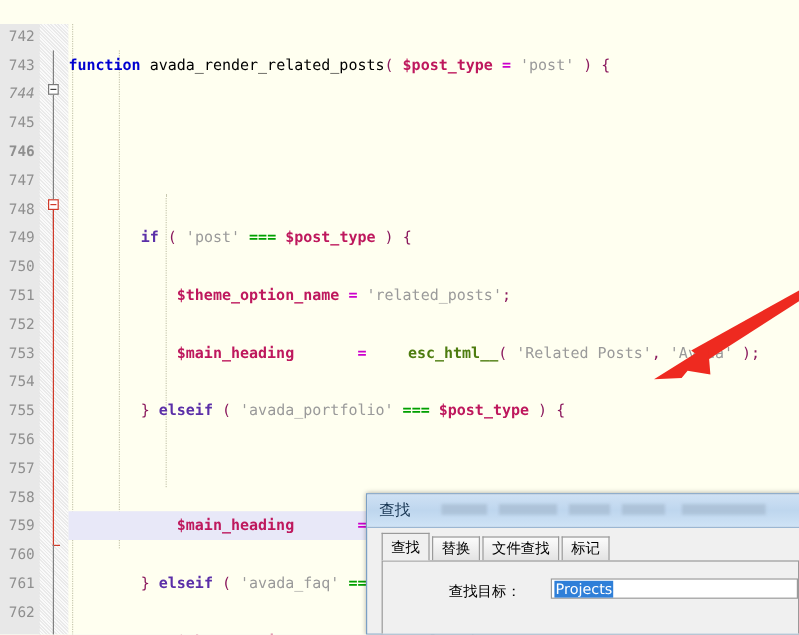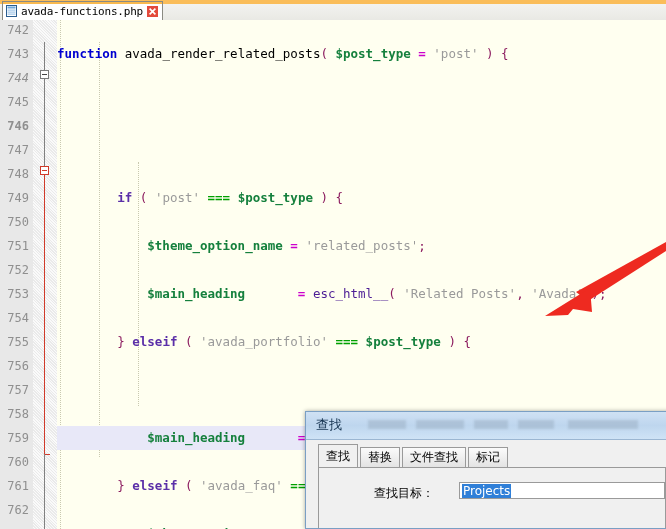--- a/index.html
+++ b/index.html
@@ -55,27 +55,27 @@
   .foldbox{position:absolute;width:9px;height:9px;box-sizing:border-box;
      background:#fff;border:1px solid #7a7a7a;}
   .foldbox.red{border-color:#d03a2a;}
   .foldbox i{position:absolute;left:1px;top:3px;width:5px;height:1px;background:#444;display:block;}
   .foldbox.red i{background:#d03a2a;}
 
   
   .kw{color:#0000d0;font-weight:bold;}
   .kw2{color:#5b2fa8;font-weight:bold;}
   .fn{color:#000;}
-  .var{color:#15803d;font-weight:bold;}
+  .var{color:#be185d;font-weight:bold;}
   .str{color:#9a9a9a;}
   .op{color:#cc00cc;font-weight:bold;}
   .opg{color:#00a000;font-weight:bold;}
   .pnc{color:#8b1a5e;}
   .com{color:#1f8a3e;}
-  .esc{color:#4c1d95;font-weight:normal;}
+  .esc{color:#4d7c0f;font-weight:bold;margin-left:27px;}
   .hl{background:#5ae35a;color:#7a7a7a;}
 
   
   .arrow{position:absolute;left:0;top:0;pointer-events:none;}
 
   
   .dlg{position:absolute;left:305px;top:411px;width:377px;height:118px;
      background:#f0f0f0;border:1px solid #7a9fc4;box-sizing:border-box;
      box-shadow:0 0 4px rgba(0,0,0,.35);overflow:hidden;}
   .dlg-title{position:absolute;left:0;top:0;width:100%;height:27px;
@@ -107,41 +107,20 @@
      background:#fff;border:1px solid #9a9a9a;box-sizing:border-box;}
   .fld-input span{position:absolute;left:2px;top:1px;
      font-family:"DejaVu Sans",sans-serif;font-size:12px;
      background:#2f7fd8;color:#fff;padding:0 1px;line-height:14px;}
 </style>
 </head>
 <body>
 
 <div id="app">
 
-  <div class="tabbar">
-    <div class="tabstrip-bg"></div>
-    <div class="tab">
-      <span class="ticon">
-        <svg width="11" height="12" viewBox="0 0 11 12">
-          <rect x="0.5" y="0.5" width="10" height="11" fill="#ffffff" stroke="#2a5d8f"></rect>
-          <rect x="1.5" y="1.5" width="8" height="2" fill="#6fa8dc"></rect>
-          <rect x="1.5" y="4.5" width="8" height="1.2" fill="#9fc5e8"></rect>
-          <rect x="1.5" y="6.5" width="8" height="1.2" fill="#9fc5e8"></rect>
-          <rect x="1.5" y="8.5" width="8" height="1.2" fill="#9fc5e8"></rect>
-        </svg>
-      </span>
-      <span class="tlabel">avada-functions.php</span>
-      <span class="tclose">
-        <svg width="11" height="11" viewBox="0 0 11 11">
-          <rect x="0" y="0" width="11" height="11" fill="#e34a3c"></rect>
-          <path d="M2.6 2.6 L8.4 8.4 M8.4 2.6 L2.6 8.4" stroke="#ffffff" stroke-width="1.6"></path>
-        </svg>
-      </span>
-    </div>
-  </div>
 
   <div class="editor">
     <div class="gutter" id="gutter">
         <div class="linenum" style="top: -2px;">742</div>
         <div class="linenum" style="top: 22px;">743</div>
         <div class="linenum" style="top: 46px; font-style: italic;">744</div>
         <div class="linenum" style="top: 70px;">745</div>
         <div class="linenum" style="top: 94px; font-weight: bold;">746</div>
         <div class="linenum" style="top: 118px;">747</div>
         <div class="linenum" style="top: 142px;">748</div>

